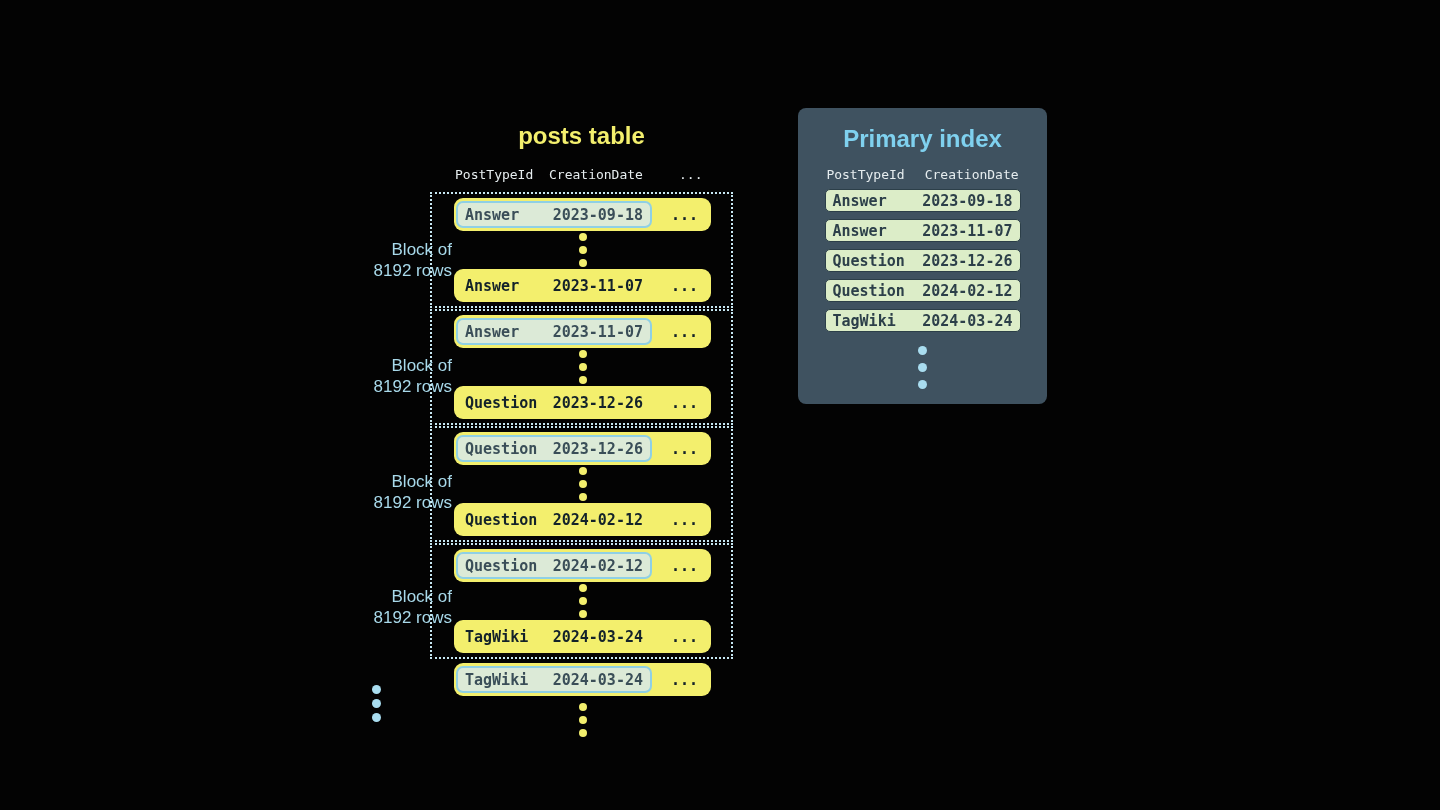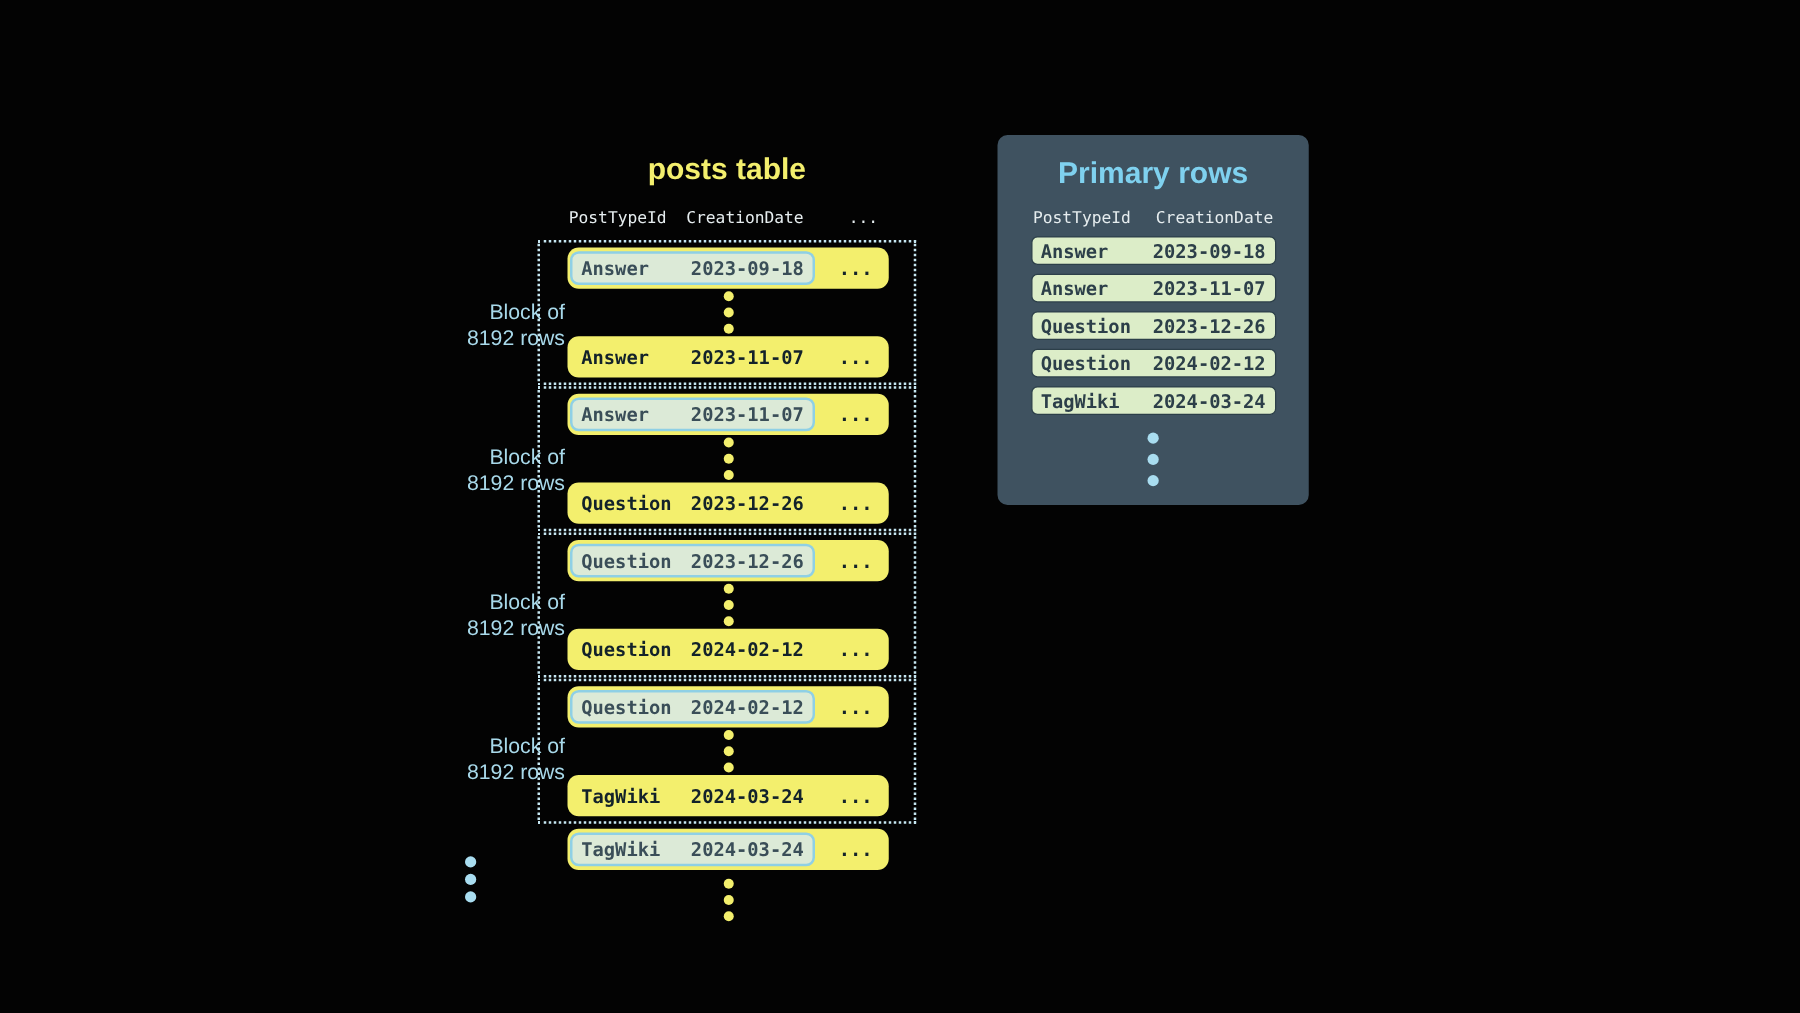--- a/index.html
+++ b/index.html
@@ -291,21 +291,21 @@
       <span class="mono row-ellipsis">...</span>
     </div>
     <div class="vdots bottom-dots">
         <i></i>
         <i></i>
         <i></i>
       </div>
   </div>
 
   <div class="index-panel">
-    <div class="pi-title">Primary rows</div>
+    <div class="pi-title">Primary index</div>
     <div class="pi-header">
       <span>PostTypeId</span>
       <span>CreationDate</span>
     </div>
     <div class="ipill mono">
       <span>Answer</span>
       <span>2023-09-18</span>
     </div>
     <div class="ipill mono">
       <span>Answer</span>

